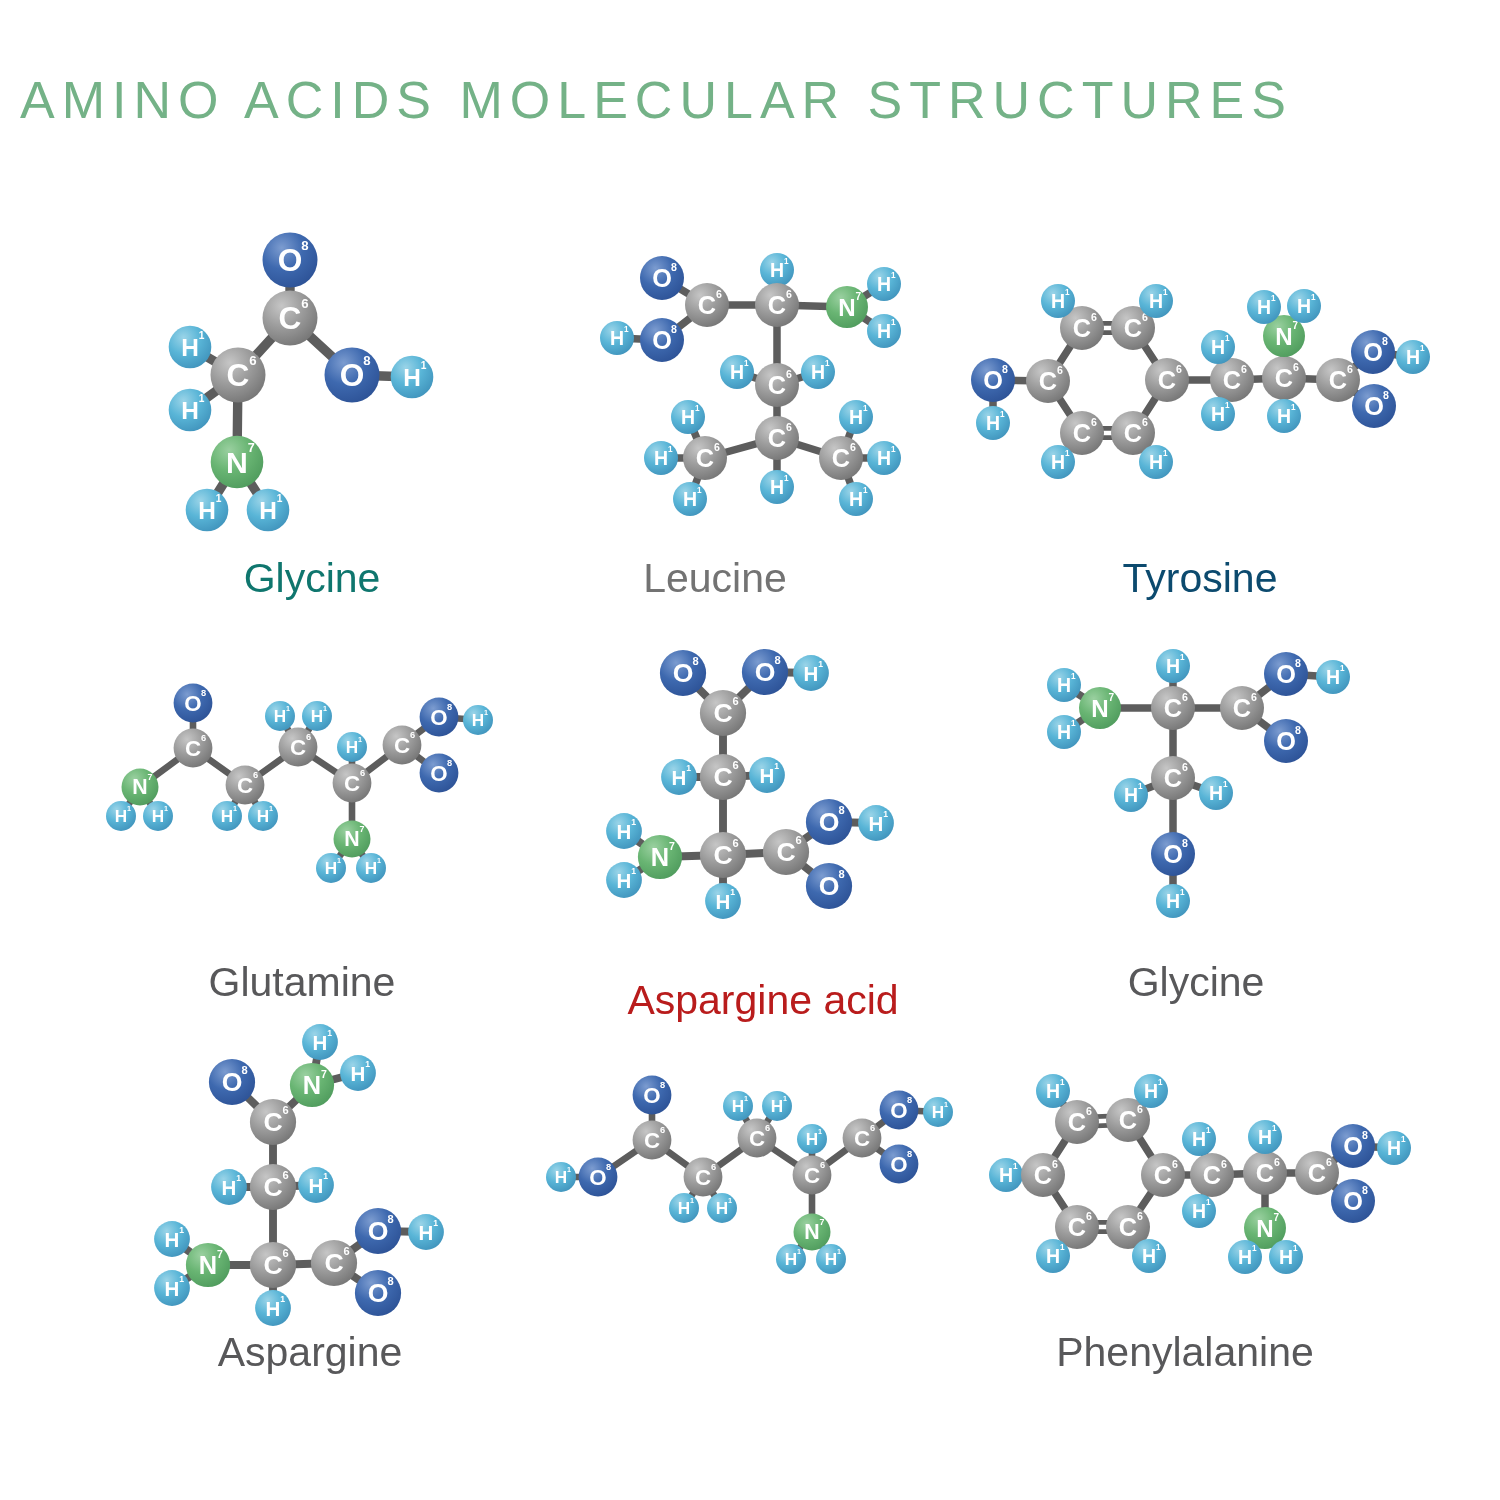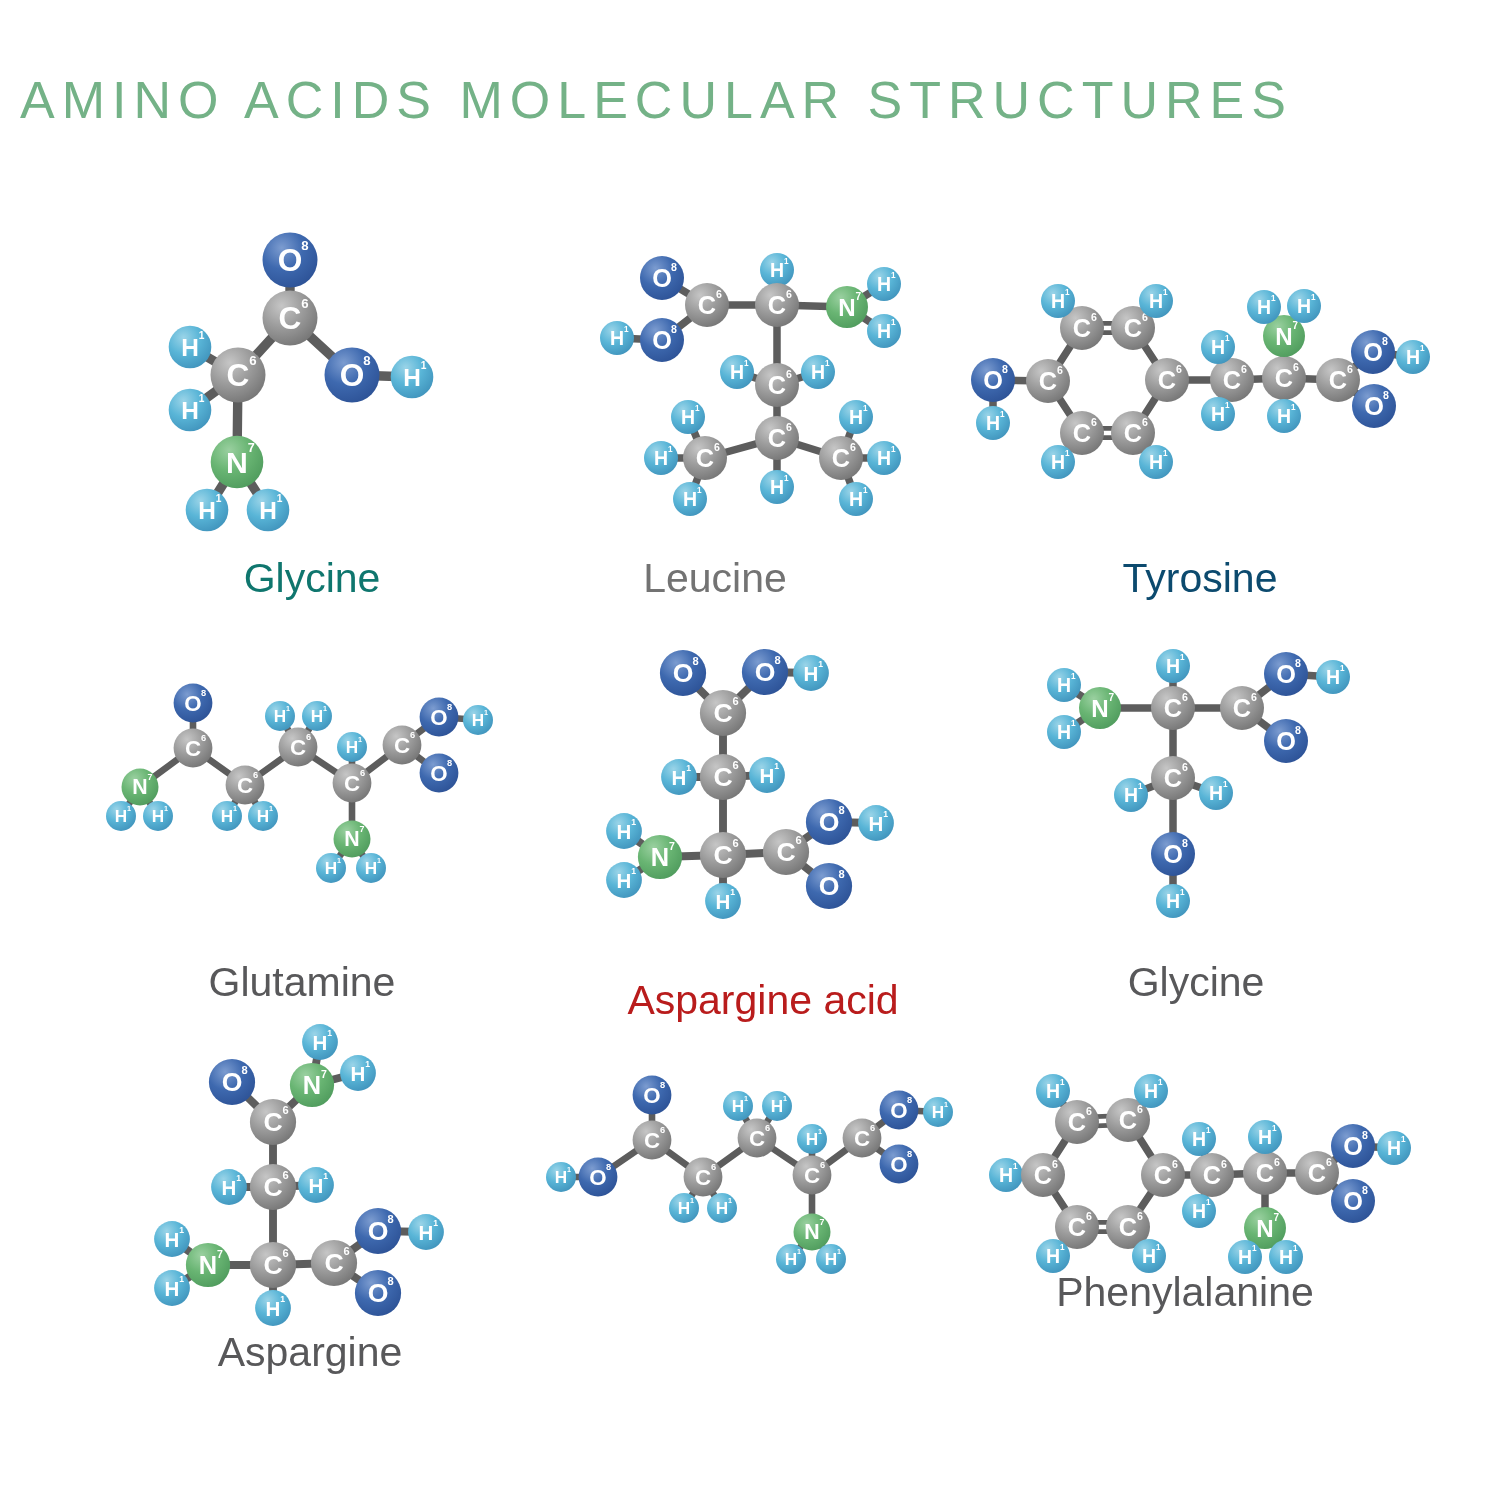--- a/index.html
+++ b/index.html
@@ -754,14 +754,14 @@
       </g>
     </svg>
 
   <div class="mol-label" style="color: #0f766e; left: 284px; top: 578px; margin-left: 28px;">Glycine</div>
   <div class="mol-label" style="color: #737373; left: 715px; top: 578px;">Leucine</div>
   <div class="mol-label" style="color: #0c4a6e; left: 1200px; top: 578px; text-align: center;">Tyrosine</div>
   <div class="mol-label" style="color: rgb(88, 88, 90); left: 302px; top: 982px;">Glutamine</div>
   <div class="mol-label" style="color: #b91c1c; left: 752px; top: 1000px; margin-left: 11px;">Aspargine acid</div>
   <div class="mol-label" style="color: rgb(88, 88, 90); left: 1196px; top: 982px;">Glycine</div>
   <div class="mol-label" style="color: rgb(88, 88, 90); left: 310px; top: 1352px;">Aspargine</div>
-  <div class="mol-label" style="color: rgb(88, 88, 90); left: 1185px; top: 1292px;">Phenylalanine</div>
+  <div class="mol-label" style="color: rgb(88, 88, 90); left: 1185px; top: 1352px;">Phenylalanine</div>
 </div>
 
 </body></html>

